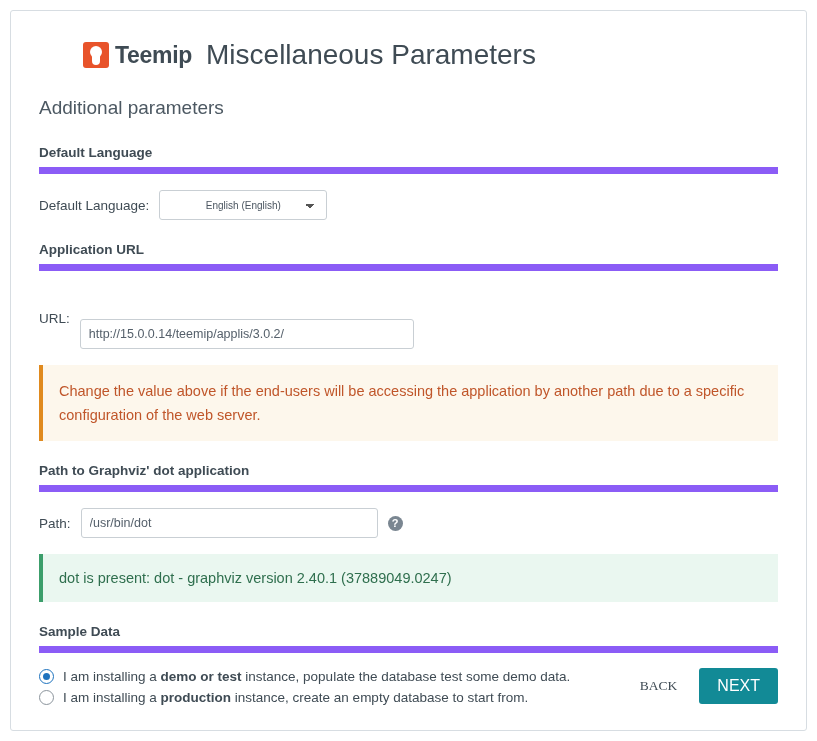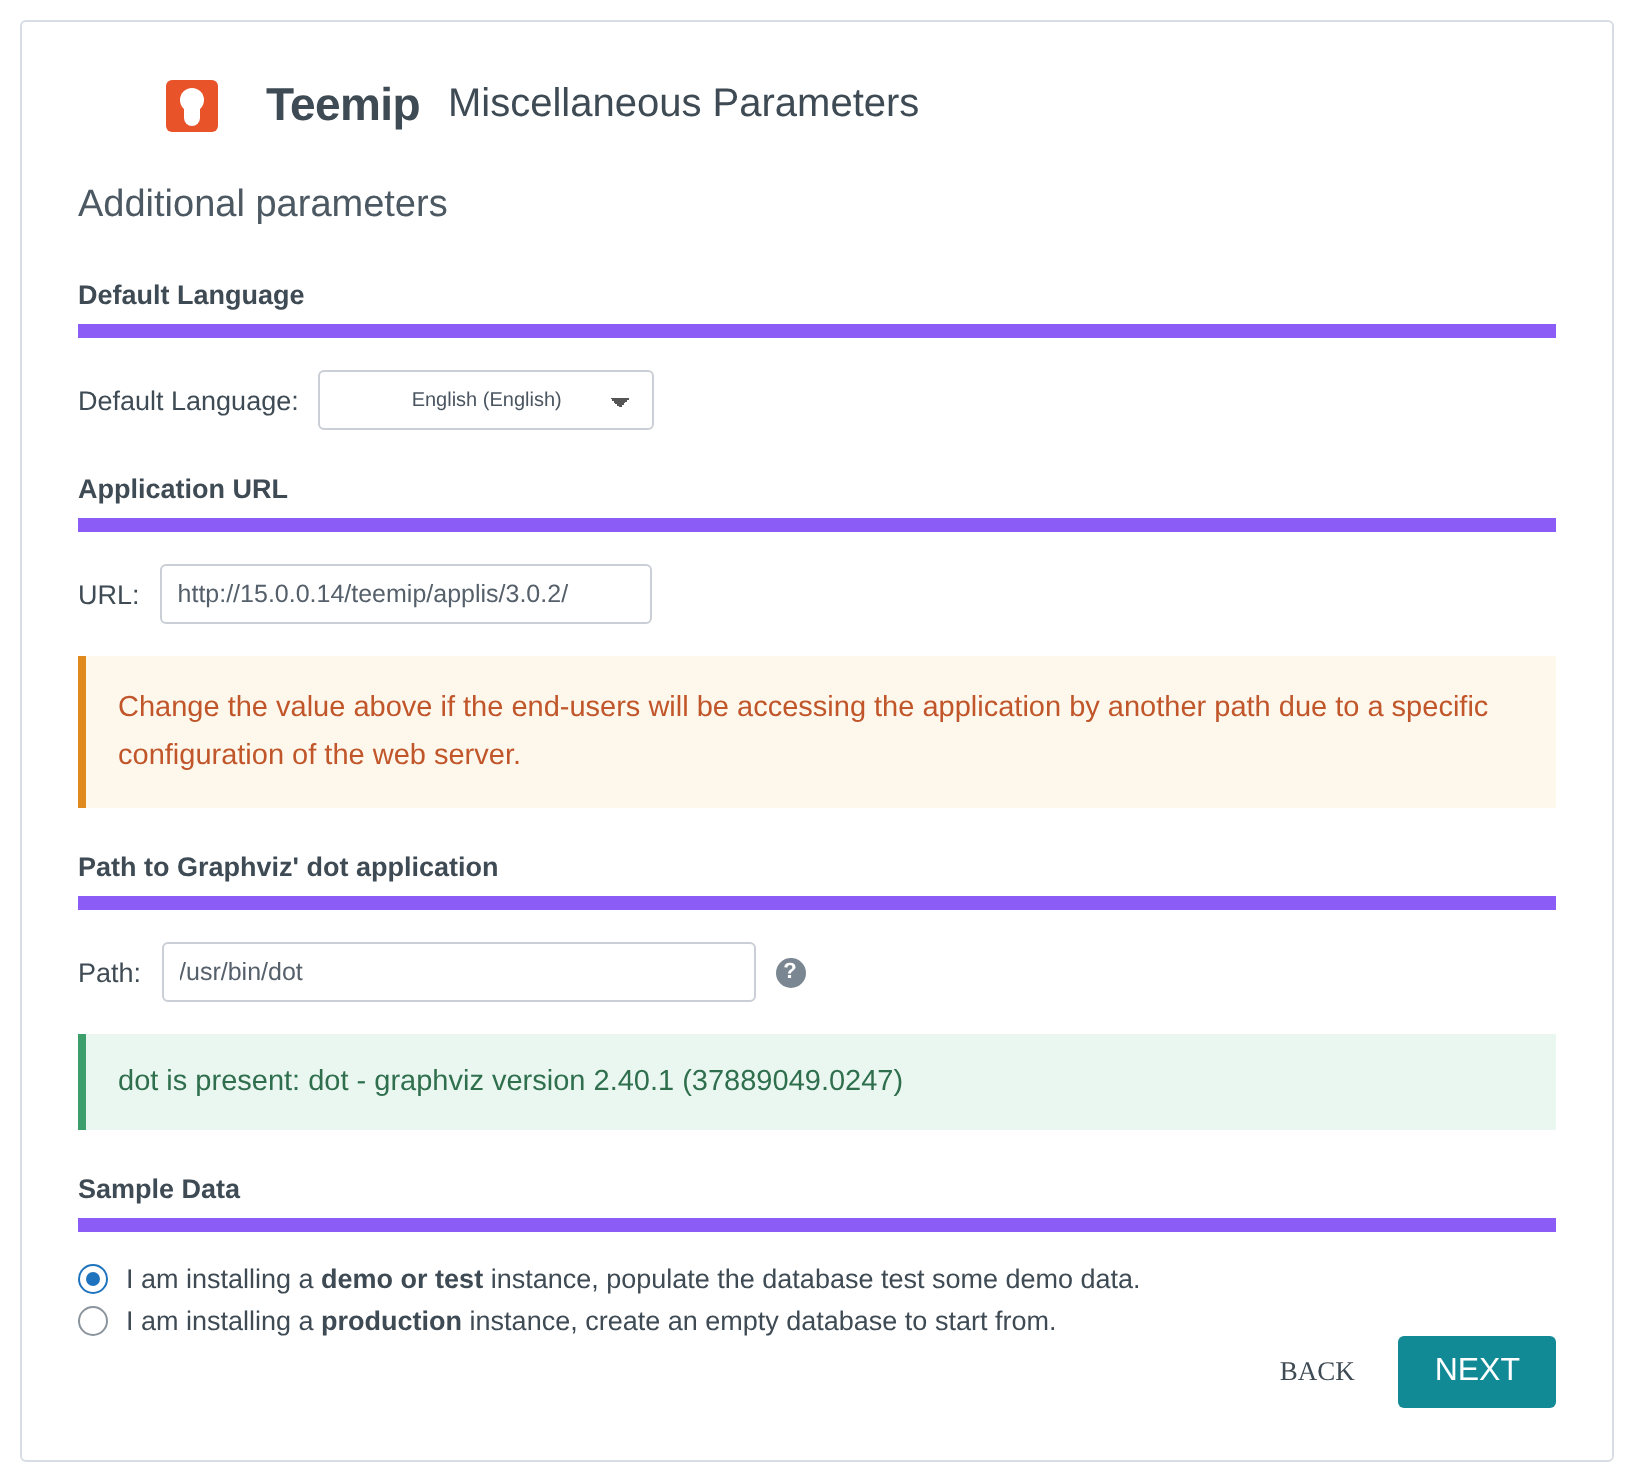--- a/index.html
+++ b/index.html
@@ -33,21 +33,21 @@
   
   .header {
     display: flex;
     align-items: center;
     gap: 14px;
     margin-bottom: 26px;
   }
   .logo {
     display: flex;
     align-items: center;
-    gap: 24px;
+    gap: 6px;
     padding-left: 44px;
   }
   .logo-mark {
     width: 26px;
     height: 26px;
     background: #e8532a;
     border-radius: 3px;
     position: relative;
     display: inline-block;
   }
@@ -71,21 +71,21 @@
     background: #ffffff;
     border-radius: 0 0 4px 4px;
   }
   .logo-text {
     font-size: 23px;
     font-weight: bold;
     color: #3f4b54;
     letter-spacing: -0.3px;
   }
   .page-title {
-    font-size: 20px;
+    font-size: 28px;
     color: #3f4b54;
     font-weight: normal;
     text-align: right;
   }
   
   .subtitle {
     font-size: 19px;
     color: #4c5862;
     margin: 0 0 26px 0;
     font-weight: normal;
@@ -133,21 +133,21 @@
     box-sizing: border-box;
     height: 30px;
     font-size: 12.5px;
     color: #55606b;
     border: 1px solid #c9cfd4;
     border-radius: 3px;
     padding: 4px 8px;
     background: #ffffff;
     font-family: "Liberation Sans", sans-serif;
   }
-  input.url-input { width: 246px; }
+  input.url-input { width: 334px; margin-top: 32px; }
   input.path-input { width: 297px; }
 
   .help-icon {
     width: 15px;
     height: 15px;
     border-radius: 50%;
     background: #7a8691;
     color: #ffffff;
     font-size: 11px;
     line-height: 15px;

